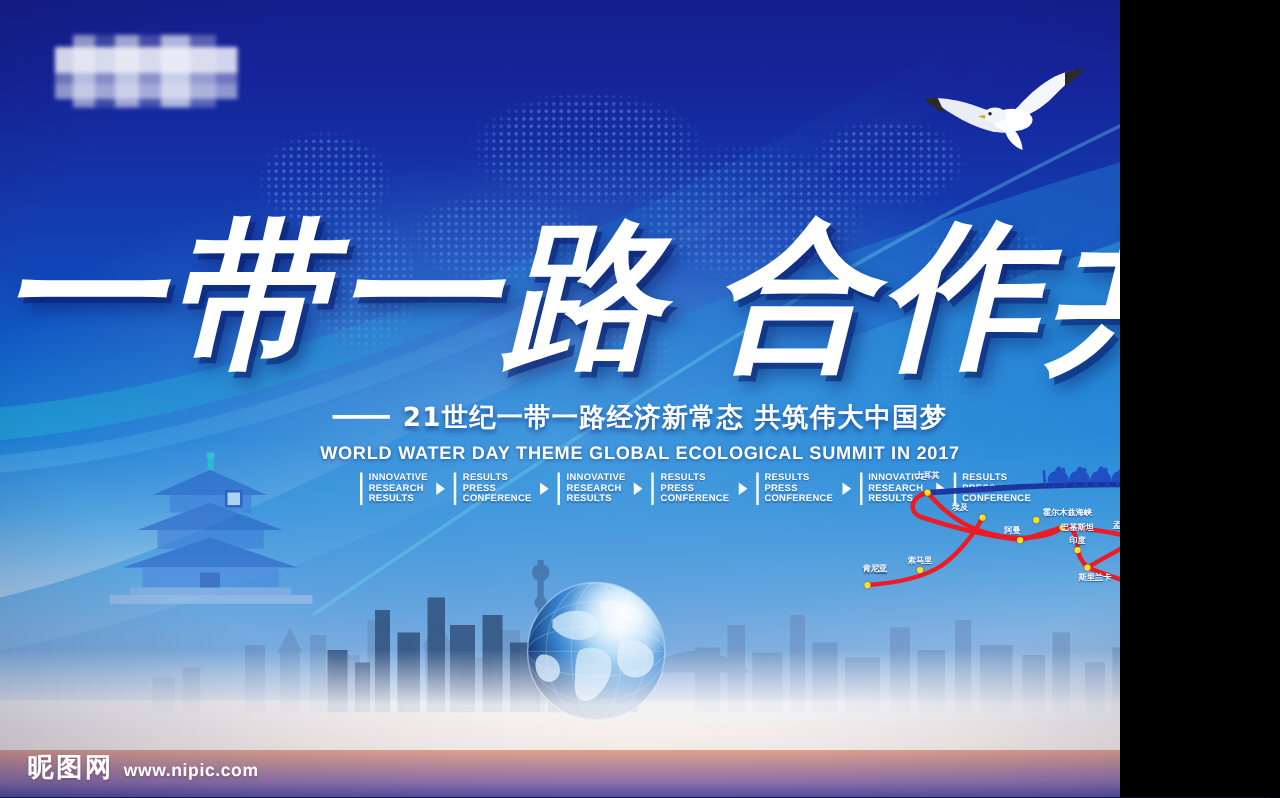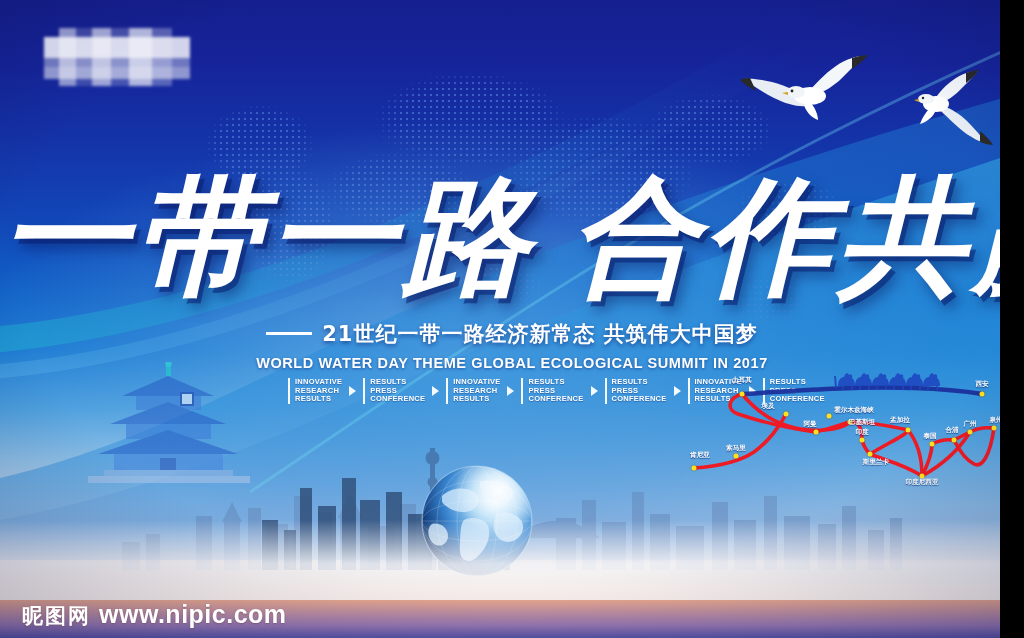--- a/index.html
+++ b/index.html
@@ -1,20 +1,20 @@
 <!DOCTYPE html>
 <html><head>
 <meta charset="utf-8">
 <style>
   html,body{margin:0;padding:0;background:#000;}
   body{font-family:"Liberation Sans","DejaVu Sans",sans-serif;}
 
   #poster{
     position:relative;
-    width:1000px;height:638px;
+    width:896px;height:638px;
     overflow:hidden;
     background:#15259b;
   }
 
   
   .sky{
     position:absolute;left:0;top:0;width:1024px;height:638px;
     background:
       linear-gradient(180deg,
         #151f8e 0%,
@@ -189,21 +189,21 @@
     opacity:.95;
   }
   .wm-bottom-left{
     position:absolute;left:22px;top:600px;
     display:flex;align-items:baseline;gap:8px;
     color:#ffffff;
     text-shadow:0 1px 2px rgba(110,70,90,.55);
   }
   .wm-cn{font-size:21px;font-weight:700;letter-spacing:2px;
          font-family:"DejaVu Sans","Liberation Sans",sans-serif;}
-  .wm-url{font-size:25px;font-weight:700;letter-spacing:.5px;}
+  .wm-url{font-size:14px;font-weight:700;letter-spacing:.5px;}
   .wm-bottom-right{
     position:absolute;right:16px;top:604px;
     color:#ffffff;font-size:14px;font-weight:700;letter-spacing:.3px;
     text-shadow:0 1px 2px rgba(110,70,90,.55);
     white-space:nowrap;
   }
 </style>
 </head>
 <body>
 

